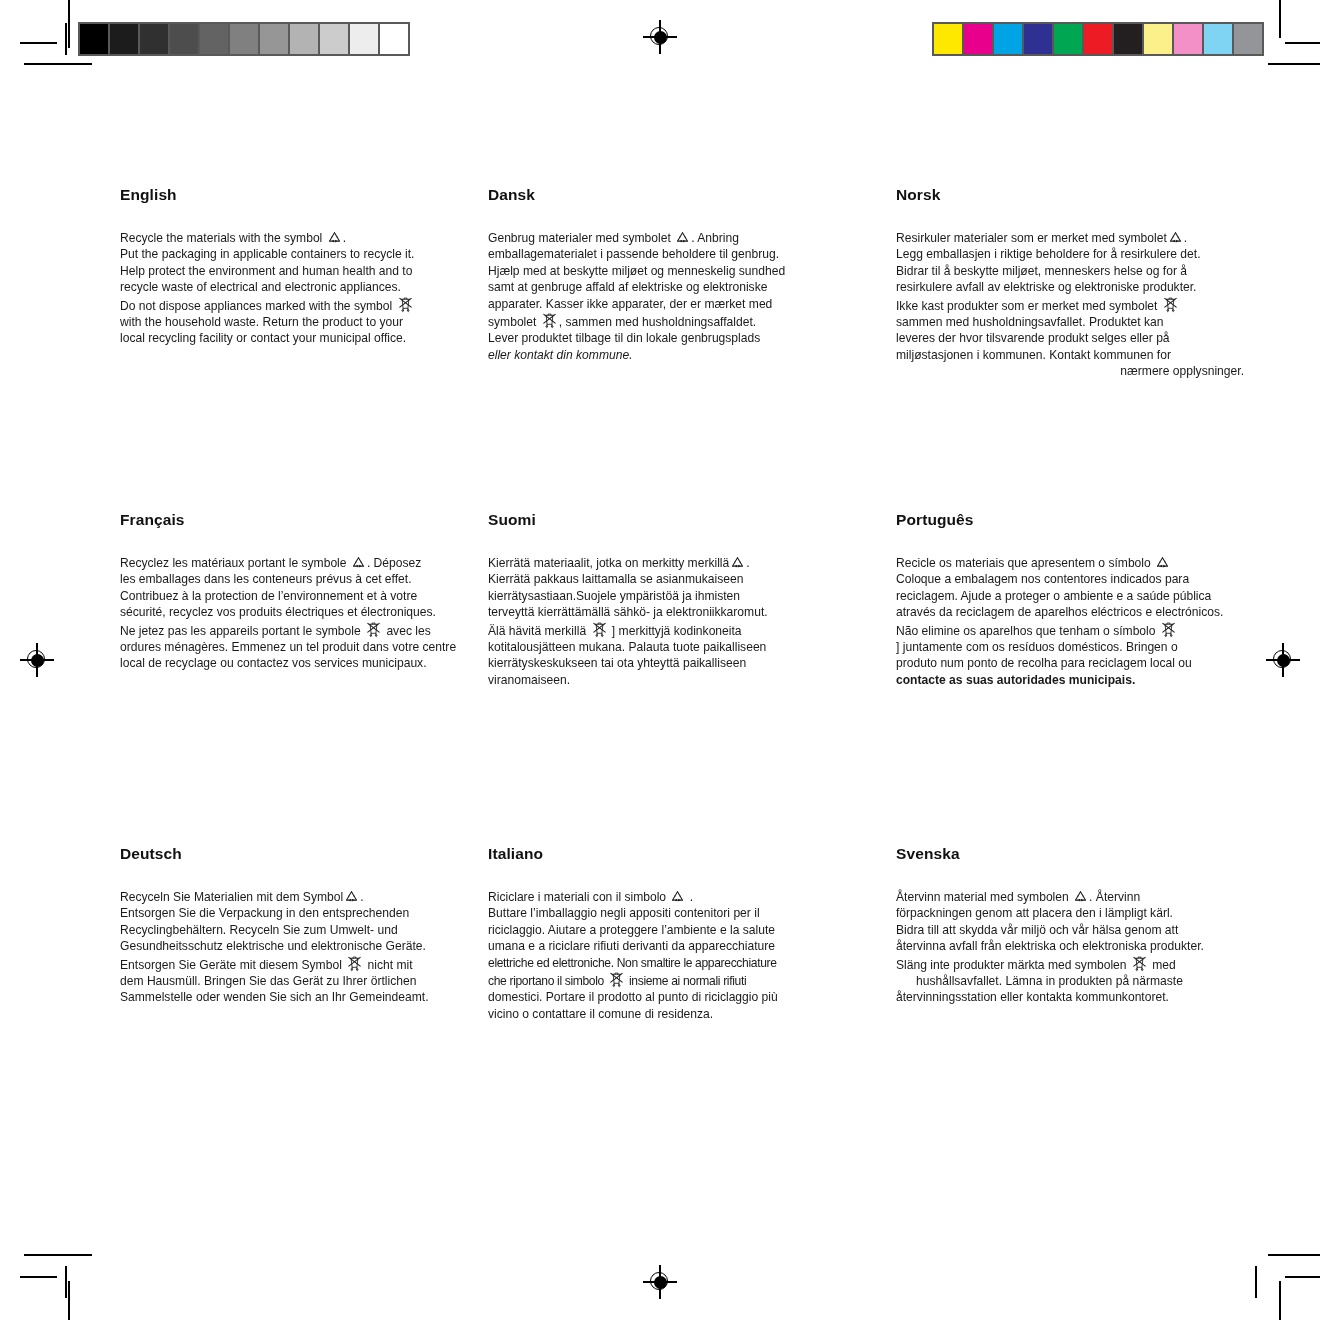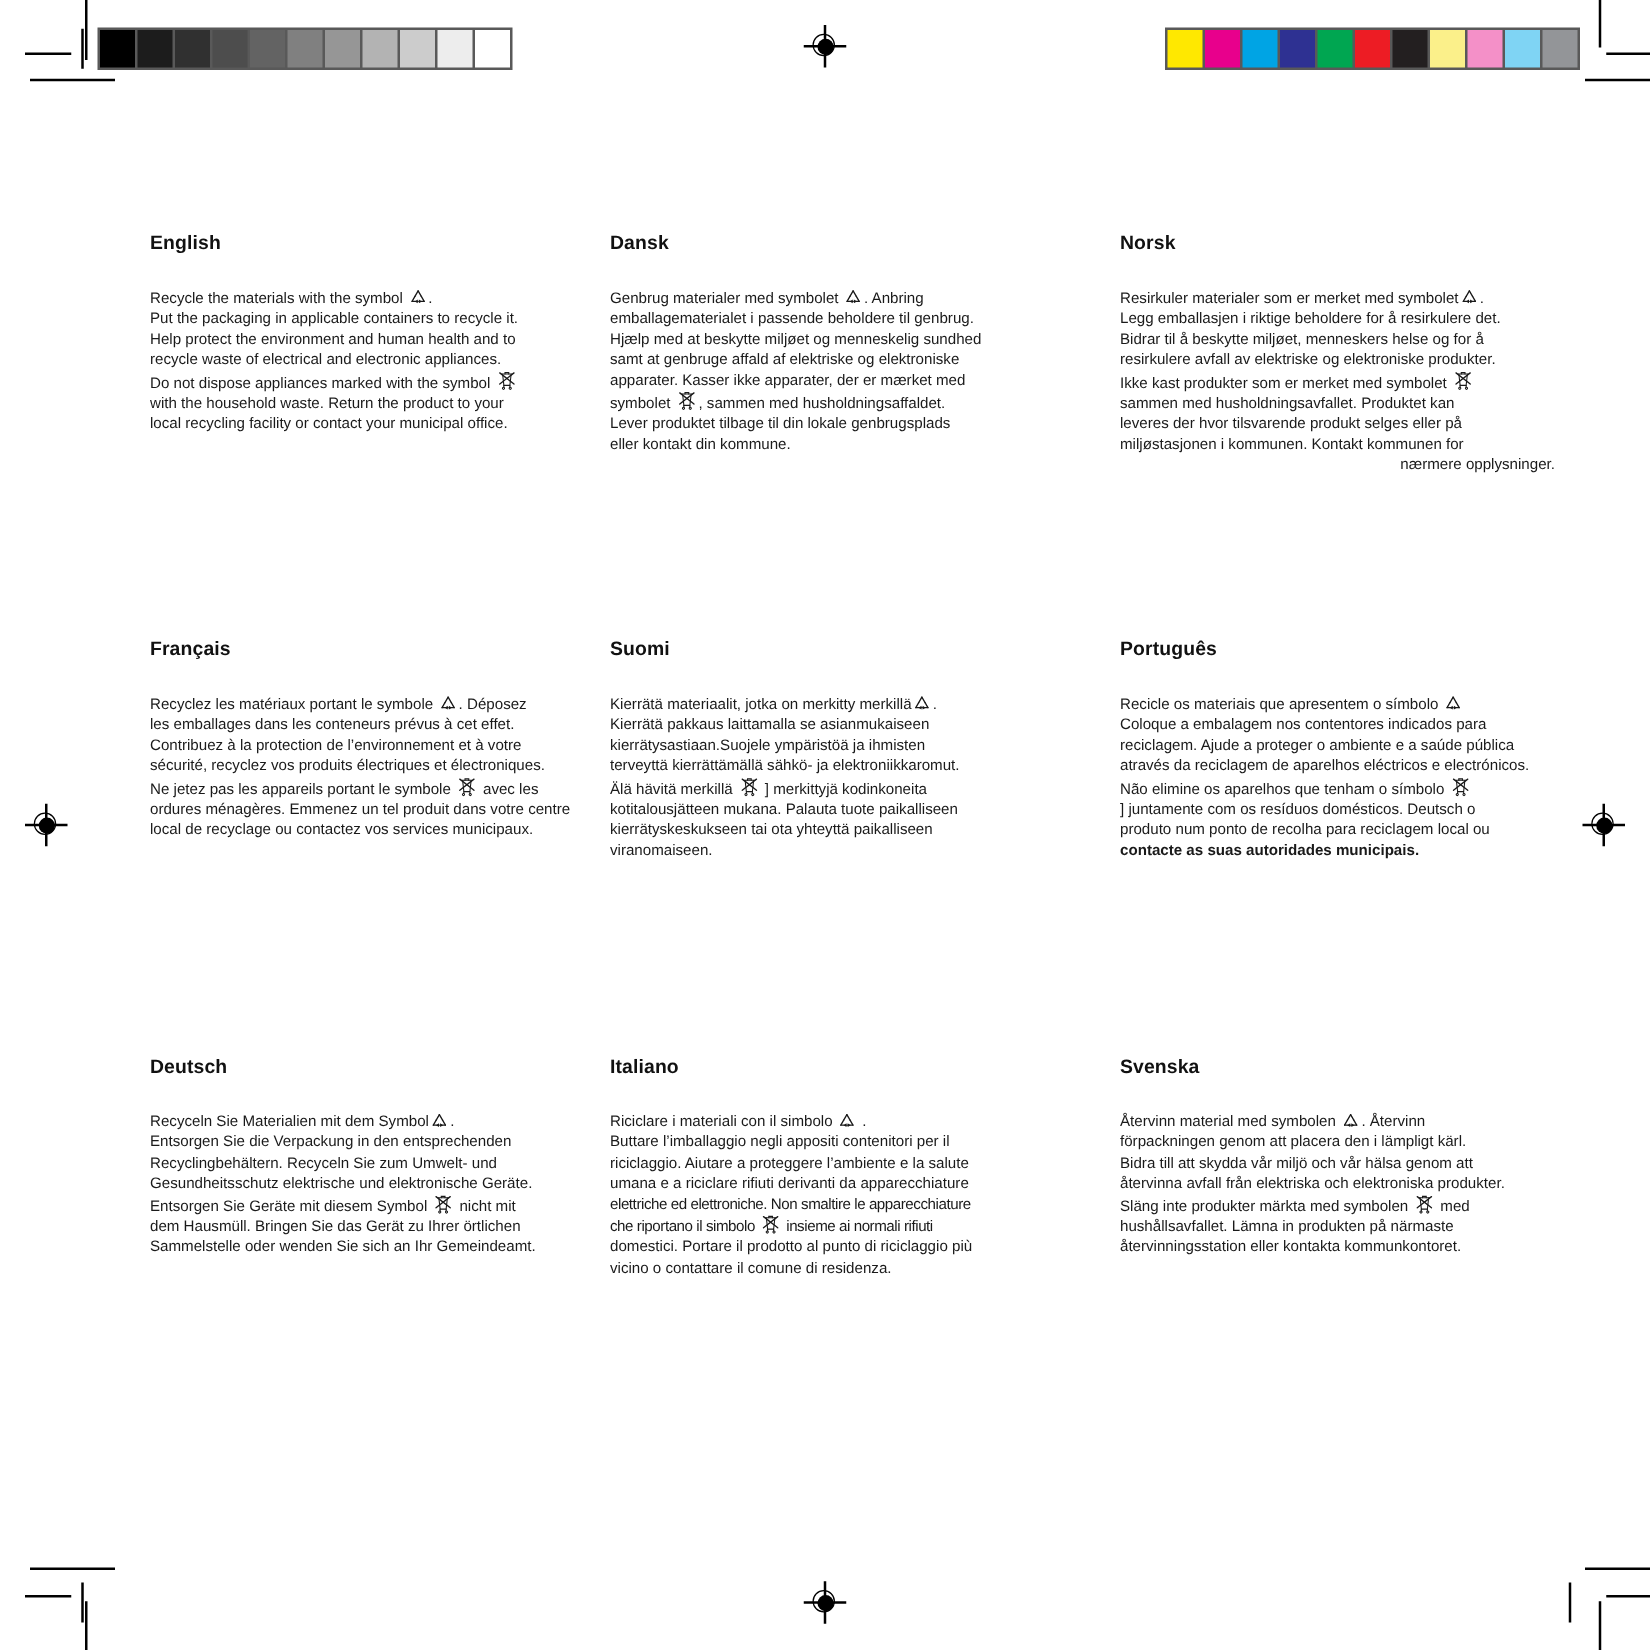--- a/index.html
+++ b/index.html
@@ -246,21 +246,21 @@
                 <path d="M10.2 6.8 L12.2 24.6 L21.8 24.6 L23.8 6.8"></path>
                 <path d="M11.6 27.6 a1.7 1.7 0 1 0 0.01 0"></path>
                 <path d="M22.4 27.6 a1.7 1.7 0 1 0 0.01 0"></path>
                 <path d="M12.2 24.6 L12.2 27.0"></path>
                 <path d="M21.8 24.6 L21.8 27.0"></path>
               </g>
               <g stroke="#1a1a1a" stroke-width="2.1" stroke-linecap="round">
                 <path d="M5.6 4.6 L28.4 22.4"></path>
                 <path d="M28.4 4.6 L5.6 22.4"></path>
               </g>
-            </svg></span>, sammen med husholdningsaffaldet.</span><span style="display: block;">Lever produktet tilbage til din lokale genbrugsplads</span><span style="display: block;">eller kontakt din kommune.</span></p>
+            </svg></span>, sammen med husholdningsaffaldet.</span><span style="display: block;">Lever produktet tilbage til din lokale genbrugsplads</span><span style="display: block; font-style: italic;">eller kontakt din kommune.</span></p>
   </div>
 
   <div class="lang-block col-3 row-1">
     <h2 class="lang-title">Norsk</h2>
     <p class="lang-body"><span style="display: block;">Resirkuler materialer som er merket med symbolet<span class="sym"><svg width="15" height="14" viewBox="0 0 30 28">
               <g fill="none" stroke="#1a1a1a" stroke-width="2.1" stroke-linecap="round" stroke-linejoin="round">
                 <path d="M15 3.4 L20.1 12.2"></path>
                 <path d="M15 3.4 L9.9 12.2"></path>
                 <path d="M9.9 12.2 L5.3 20.2"></path>
                 <path d="M5.3 20.2 L14.4 20.2"></path>
@@ -374,21 +374,21 @@
                 <path d="M10.2 6.8 L12.2 24.6 L21.8 24.6 L23.8 6.8"></path>
                 <path d="M11.6 27.6 a1.7 1.7 0 1 0 0.01 0"></path>
                 <path d="M22.4 27.6 a1.7 1.7 0 1 0 0.01 0"></path>
                 <path d="M12.2 24.6 L12.2 27.0"></path>
                 <path d="M21.8 24.6 L21.8 27.0"></path>
               </g>
               <g stroke="#1a1a1a" stroke-width="2.1" stroke-linecap="round">
                 <path d="M5.6 4.6 L28.4 22.4"></path>
                 <path d="M28.4 4.6 L5.6 22.4"></path>
               </g>
-            </svg></span></span><span style="display: block;">] juntamente com os resíduos domésticos. Deutsch o</span><span style="display: block;">produto num ponto de recolha para reciclagem local ou</span><span style="display: block; font-weight: bold;">contacte as suas autoridades municipais.</span></p>
+            </svg></span></span><span style="display: block;">] juntamente com os resíduos domésticos. Bringen o</span><span style="display: block;">produto num ponto de recolha para reciclagem local ou</span><span style="display: block; font-weight: bold;">contacte as suas autoridades municipais.</span></p>
   </div>
 
   <div class="lang-block col-1 row-3">
     <h2 class="lang-title">Deutsch</h2>
     <p class="lang-body"><span style="display: block;">Recyceln Sie Materialien mit dem Symbol<span class="sym"><svg width="15" height="14" viewBox="0 0 30 28">
               <g fill="none" stroke="#1a1a1a" stroke-width="2.1" stroke-linecap="round" stroke-linejoin="round">
                 <path d="M15 3.4 L20.1 12.2"></path>
                 <path d="M15 3.4 L9.9 12.2"></path>
                 <path d="M9.9 12.2 L5.3 20.2"></path>
                 <path d="M5.3 20.2 L14.4 20.2"></path>
@@ -470,15 +470,15 @@
                 <path d="M10.2 6.8 L12.2 24.6 L21.8 24.6 L23.8 6.8"></path>
                 <path d="M11.6 27.6 a1.7 1.7 0 1 0 0.01 0"></path>
                 <path d="M22.4 27.6 a1.7 1.7 0 1 0 0.01 0"></path>
                 <path d="M12.2 24.6 L12.2 27.0"></path>
                 <path d="M21.8 24.6 L21.8 27.0"></path>
               </g>
               <g stroke="#1a1a1a" stroke-width="2.1" stroke-linecap="round">
                 <path d="M5.6 4.6 L28.4 22.4"></path>
                 <path d="M28.4 4.6 L5.6 22.4"></path>
               </g>
-            </svg></span> med</span><span style="display: block;">hushållsavfallet. Lämna in produkten på närmaste</span><span style="display: block;">återvinningsstation eller kontakta kommunkontoret.</span></p>
+            </svg></span> med</span><span style="display: block; margin-left: 20px;">hushållsavfallet. Lämna in produkten på närmaste</span><span style="display: block;">återvinningsstation eller kontakta kommunkontoret.</span></p>
   </div>
 </div>
 
 </body></html>

